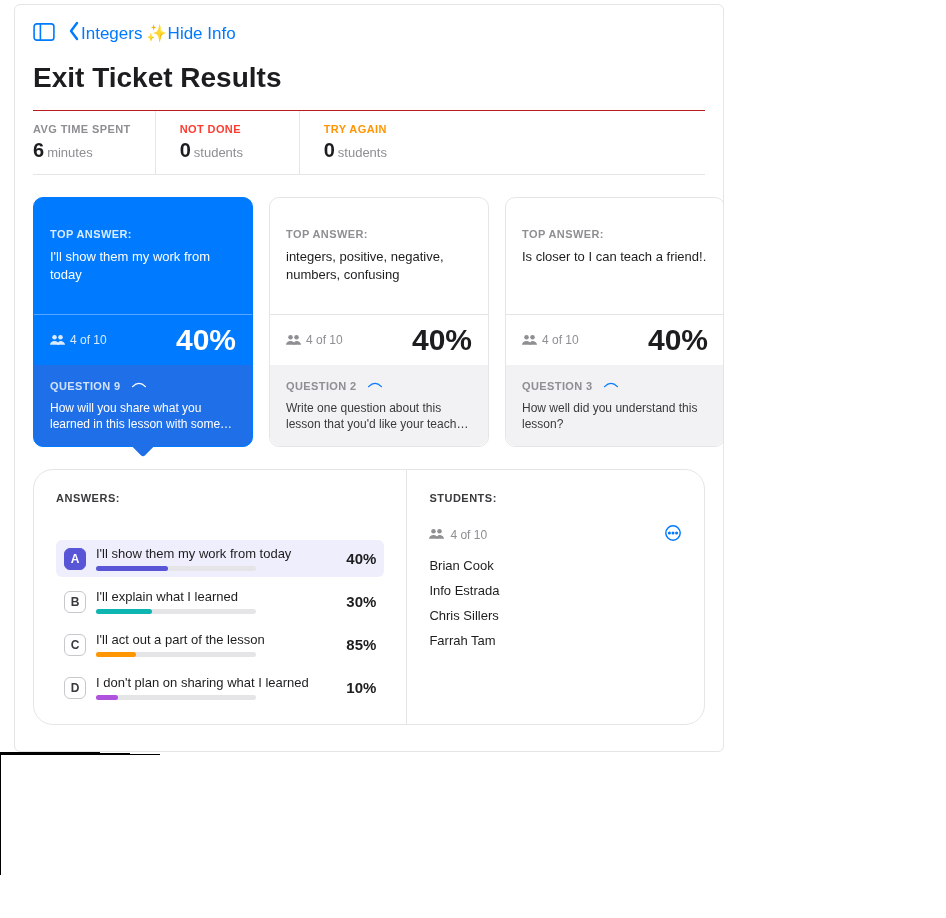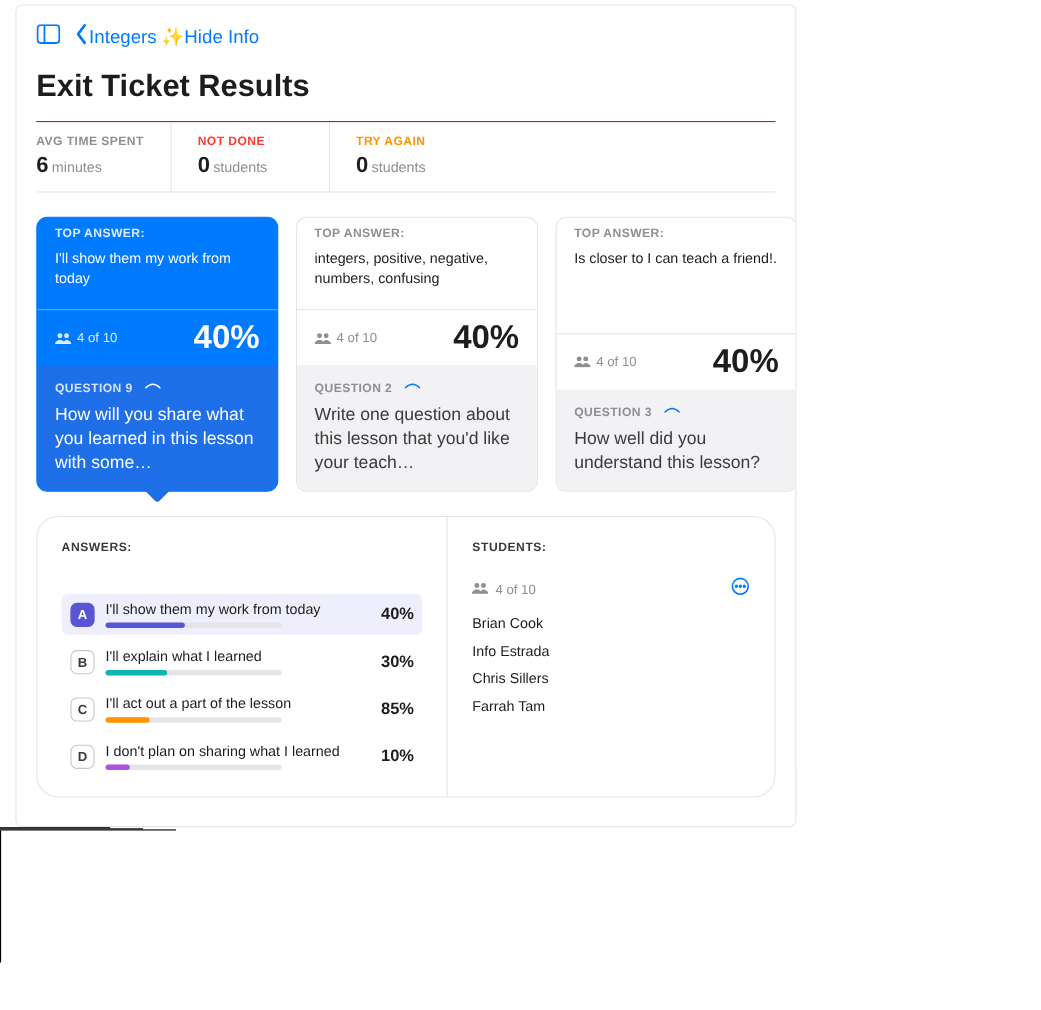--- a/index.html
+++ b/index.html
@@ -21,36 +21,36 @@
     .stat-label.gray { color: #8e8e93; }
     .stat-label.green { color: #34C759; }
     .stat-label.red { color: #FF3B30; }
     .stat-label.orange { color: #FF9500; }
     .stat-value { font-size: 13px; color: #8e8e93; }
     .stat-value .big { font-size: 20px; font-weight: 600; color: #1d1d1f; margin-right: 3px; }
 
     .cards { display: flex; gap: 16px; padding: 22px 0 22px 18px; }
     .card { flex: 0 0 220px; border: 1px solid #e5e5e7; border-radius: 10px; overflow: visible; min-height: 250px; cursor: pointer; position: relative; display: flex; flex-direction: column; background: #fff; }
     .card.active { background: #007AFF; border-color: #007AFF; color: #fff; }
-    .card-top { padding: 8px 16px 10px 16px; flex: 1; }
+    .card-top { padding: 30px 16px 10px 16px; flex: 1; }
     .card .ta-label { font-size: 11px; font-weight: 600; letter-spacing: 0.4px; color: #8e8e93; margin-bottom: 8px; }
     .card.active .ta-label { color: rgba(255,255,255,0.85); }
     .card .ta-text { font-size: 13px; line-height: 1.35; color: #1d1d1f; }
     .card.active .ta-text { color: #fff; }
     .card-mid { display: flex; justify-content: space-between; align-items: center; padding: 8px 16px; border-top: 1px solid #e5e5e7; }
     .card.active .card-mid { border-top-color: rgba(255,255,255,0.35); }
     .card-mid .count { font-size: 12px; color: #8e8e93; display: flex; align-items: center; gap: 5px; }
     .card.active .card-mid .count { color: rgba(255,255,255,0.85); }
     .card-mid .pct { font-size: 30px; font-weight: 600; color: #1d1d1f; }
     .card.active .card-mid .pct { color: #fff; }
     .card-bottom { background: #f2f2f4; padding: 10px 16px 14px 16px; min-height: 74px; border-bottom-left-radius: 10px; border-bottom-right-radius: 10px; position: relative; }
     .card.active .card-bottom { background: #1f6fe8; }
     .card-bottom .q-label { font-size: 11px; font-weight: 600; letter-spacing: 0.4px; color: #8e8e93; display: inline-block; }
     .card.active .card-bottom .q-label { color: rgba(255,255,255,0.8); }
-    .card-bottom .q-text { font-size: 16px; line-height: 1.35; color: #3a3a3c; margin-top: 6px; }
+    .card-bottom .q-text { font-size: 12px; line-height: 1.35; color: #3a3a3c; margin-top: 6px; }
     .card.active .card-bottom .q-text { color: #fff; }
     .arc { display: inline-block; margin-left: 6px; vertical-align: 1px; }
     .arc svg { width: 16px; height: 8px; }
     .card .arc path { stroke: #007AFF; }
     .card.active .arc path { stroke: #fff; }
     .card.active .pointer { position: absolute; left: 50%; transform: translateX(-50%) rotate(45deg); bottom: -8px; width: 16px; height: 16px; background: #1f6fe8; border-bottom-right-radius: 3px; }
 
     .detail { margin: 0 18px; border: 1px solid #e5e5e7; border-radius: 20px; display: flex; overflow: hidden; }
     .answers { flex: 1.3; padding: 22px 22px 18px 22px; }
     .section-label { font-size: 11px; font-weight: 700; letter-spacing: 0.5px; color: #3a3a3c; margin-bottom: 20px; }

